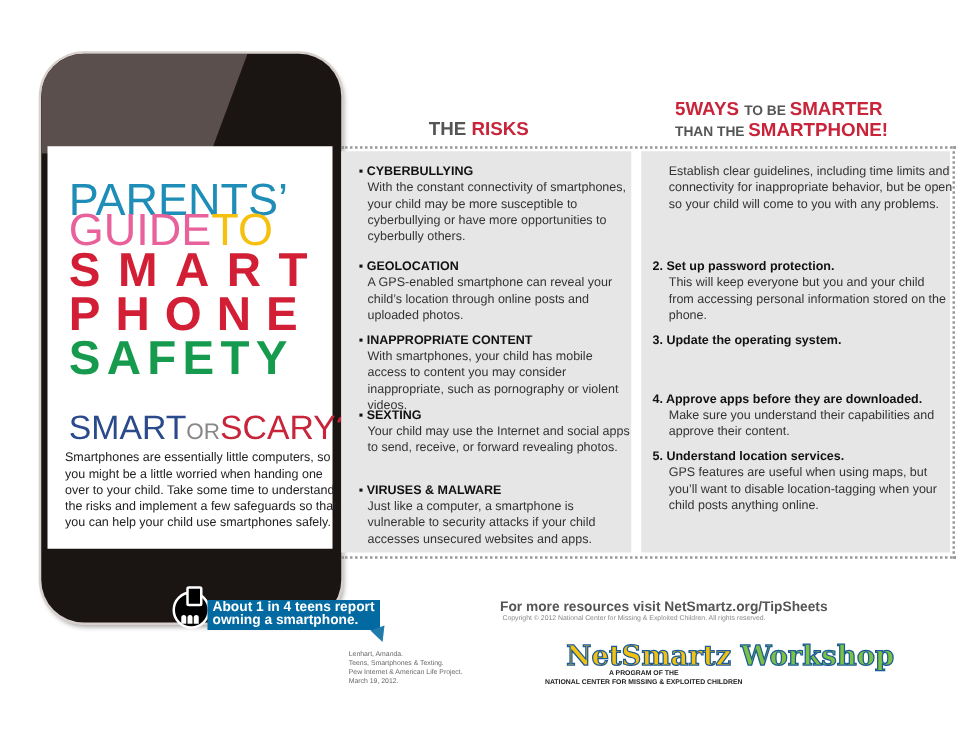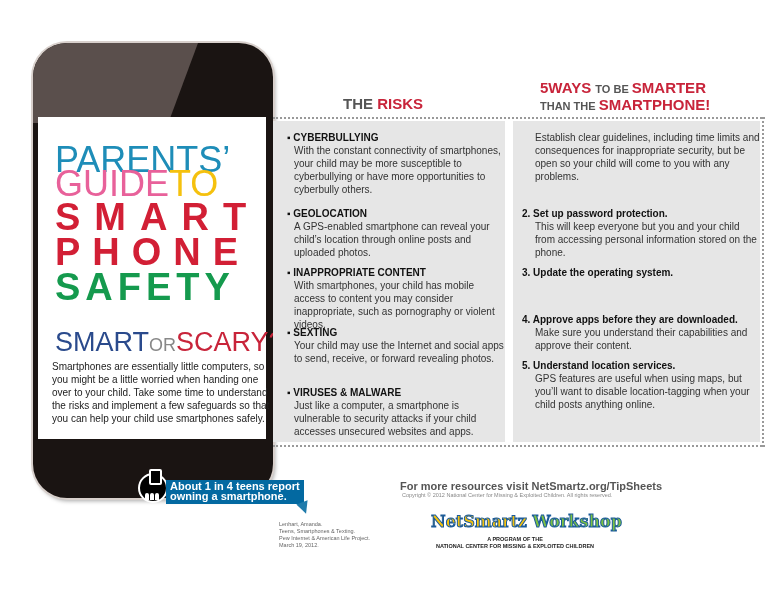--- a/index.html
+++ b/index.html
@@ -37,21 +37,21 @@
   .p1{left:273px;top:121px;width:232px;height:321px;}
   .p2{left:513px;top:121px;width:247px;height:321px;}
   .risk{position:absolute;left:287px;font-size:10px;line-height:13px;color:#333;width:220px;}
   .risk .h{font-weight:bold;color:#111;}
   .risk .b{padding-left:7px;}
   .way{position:absolute;left:522px;font-size:10px;line-height:13px;color:#333;width:240px;}
   .way .h{font-weight:bold;color:#111;}
   .way .b{padding-left:13px;}
   .more{position:absolute;left:400px;top:480px;font-size:11px;font-weight:bold;color:#555;}
   .copy{position:absolute;left:402px;top:492px;font-size:5.5px;color:#888;}
-  .logo{position:absolute;left:431px;top:512px;font-family:"DejaVu Serif",serif;font-weight:bold;font-size:16px;letter-spacing:0;}
+  .logo{position:absolute;left:453px;top:512px;font-family:"DejaVu Serif",serif;font-weight:bold;font-size:22px;letter-spacing:0;}
   .logo .n{color:#f4c20d;-webkit-text-stroke:1px #1a5a9a;}
   .logo .w{color:#7cc242;-webkit-text-stroke:1px #1a5a9a;}
   .prog{position:absolute;left:430px;top:536px;width:170px;text-align:center;font-size:5.5px;line-height:7px;font-weight:bold;color:#222;}
 </style>
 </head>
 <body>
 
 <div class="phone">
   <div class="gloss"></div>
   <div class="speaker"></div>
@@ -109,21 +109,21 @@
 <div class="risk" style="top:326px">
     <div class="h">▪ SEXTING</div>
     <div class="b">Your child may use the Internet and social apps to send, receive, or forward revealing photos.</div>
   </div>
 <div class="risk" style="top:386px">
     <div class="h">▪ VIRUSES &amp; MALWARE</div>
     <div class="b">Just like a computer, a smartphone is vulnerable to security attacks if your child accesses unsecured websites and apps.</div>
   </div>
 
 <div class="way" style="top:131px">
-    <div class="b">Establish clear guidelines, including time limits and consequences for inappropriate security, but be open so your child will come to you with any problems.</div>
+    <div class="b">Establish clear guidelines, including time limits and connectivity for inappropriate behavior, but be open so your child will come to you with any problems.</div>
   </div>
 <div class="way" style="top:207px">
     <div class="h">2. Set up password protection.</div>
     <div class="b">This will keep everyone but you and your child from accessing personal information stored on the phone.</div>
   </div>
 <div class="way" style="top:266px">
     <div class="h">3. Update the operating system.</div>
   </div>
 <div class="way" style="top:313px">
     <div class="h">4. Approve apps before they are downloaded.</div>

